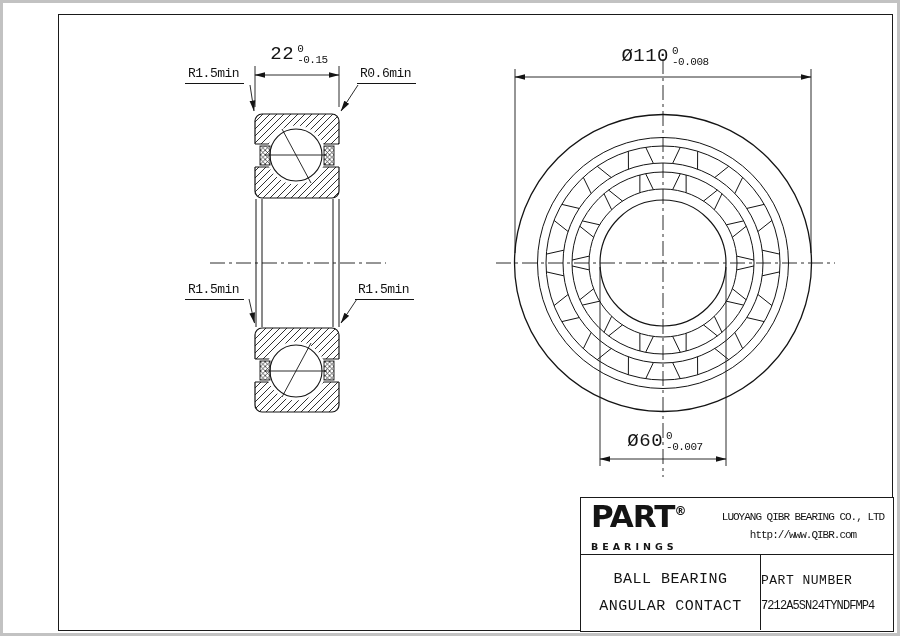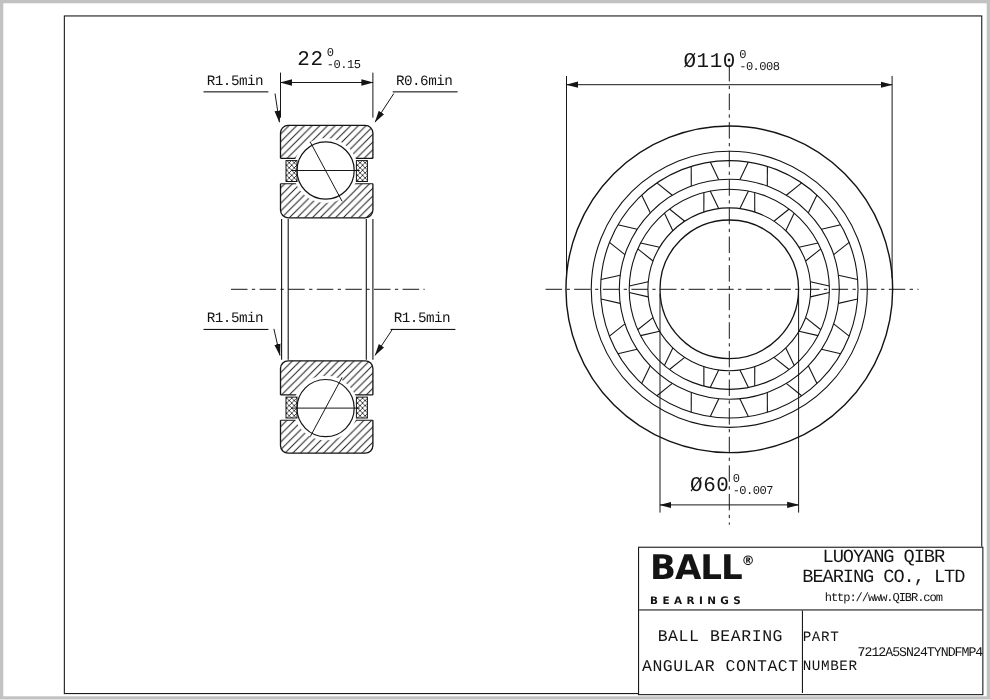--- a/index.html
+++ b/index.html
@@ -30,27 +30,27 @@
   .tblock{
     position:absolute;left:577px;top:494px;width:314px;height:135px;
     border:1.5px solid #1a1a1a;box-sizing:border-box;background:#fff;
   }
   .tb-row1{height:57px;border-bottom:1.5px solid #1a1a1a;display:flex;align-items:center;box-sizing:border-box;}
   .tb-logo{width:126px;padding-left:10px;font-family:"DejaVu Sans","Liberation Sans",sans-serif;}
   .tb-logo .mark{font-size:31px;font-weight:bold;letter-spacing:-1px;line-height:30px;}
   .tb-logo .reg{font-size:12px;font-weight:bold;vertical-align:12px;letter-spacing:0;}
   .tb-logo .sub{font-size:9.5px;font-weight:bold;letter-spacing:4px;line-height:11px;margin-top:10px;}
   .tb-company{flex:1;text-align:center;padding-right:4px;}
-  .tb-company .l1{font-size:17px;letter-spacing:-1px;line-height:18px;}
+  .tb-company .l1{font-size:11px;letter-spacing:-1px;line-height:18px;}
   .tb-company .l2{font-size:11px;letter-spacing:-1px;line-height:18px;}
   .tb-row2{display:flex;height:75px;}
   .tb-product{width:180px;border-right:1.5px solid #1a1a1a;box-sizing:border-box;
     display:flex;flex-direction:column;justify-content:center;align-items:center;}
   .tb-product div{font-size:15px;letter-spacing:0.5px;line-height:27px;}
-  .tb-part{flex:1;display:flex;flex-direction:row;justify-content:center;align-items:center;}
+  .tb-part{flex:1;display:flex;flex-direction:column;justify-content:center;align-items:flex-start;}
   .tb-part .pn-label{font-size:13px;letter-spacing:0.5px;line-height:26px;}
   .tb-part .pn-value{font-size:12px;letter-spacing:-0.9px;line-height:24px;}
 </style>
 </head>
 <body>
 
 <div class="screen">
 
   <div class="frame"></div>
 
@@ -227,21 +227,21 @@
     <span>Ø60</span>
     <span class="tol">
       <span>0</span>
       <span>-0.007</span>
     </span>
   </div>
 
   <div class="tblock">
     <div class="tb-row1">
       <div class="tb-logo">
-        <span class="mark">BALL</span><span class="reg">®</span>
+        <span class="mark">PART</span><span class="reg">®</span>
         <div class="sub">BEARINGS</div>
       </div>
       <div class="tb-company">
         <div class="l1">LUOYANG QIBR BEARING CO., LTD</div>
         <div class="l2">http://www.QIBR.com</div>
       </div>
     </div>
     <div class="tb-row2">
       <div class="tb-product">
         <div>BALL BEARING</div>

